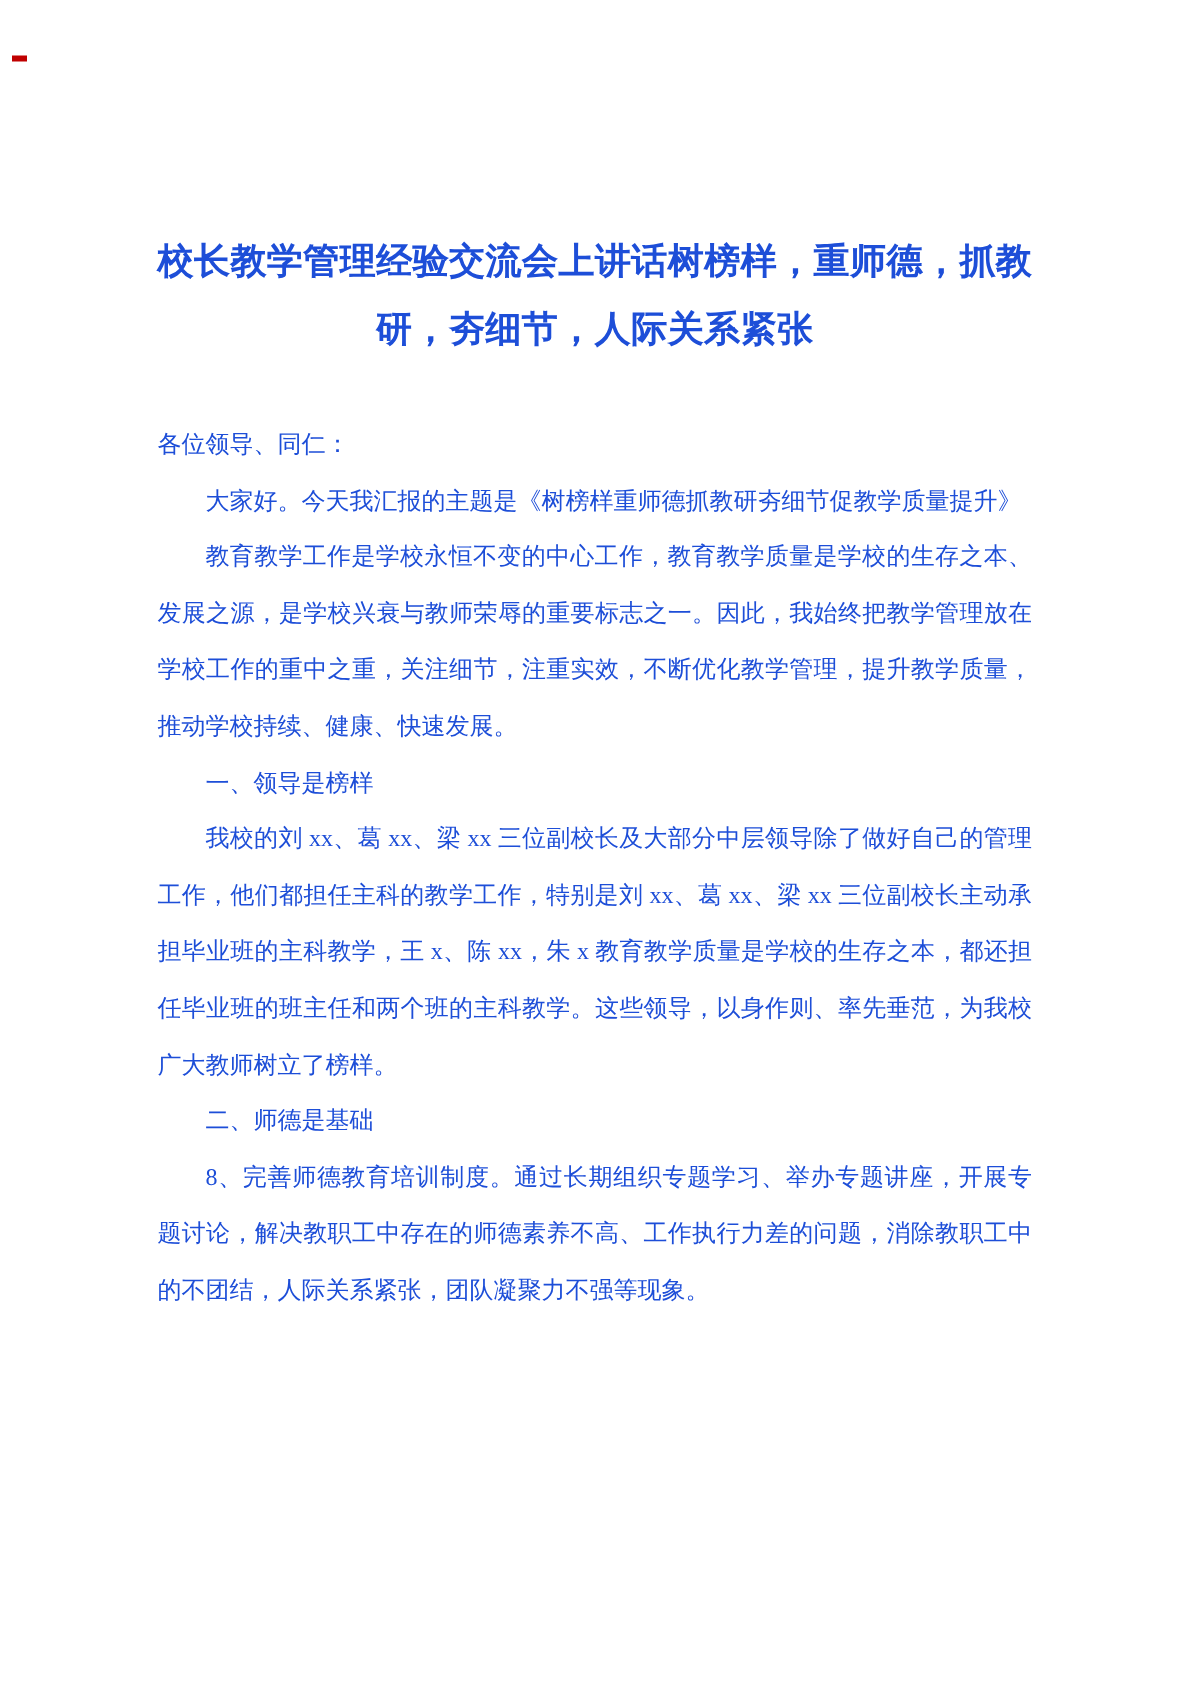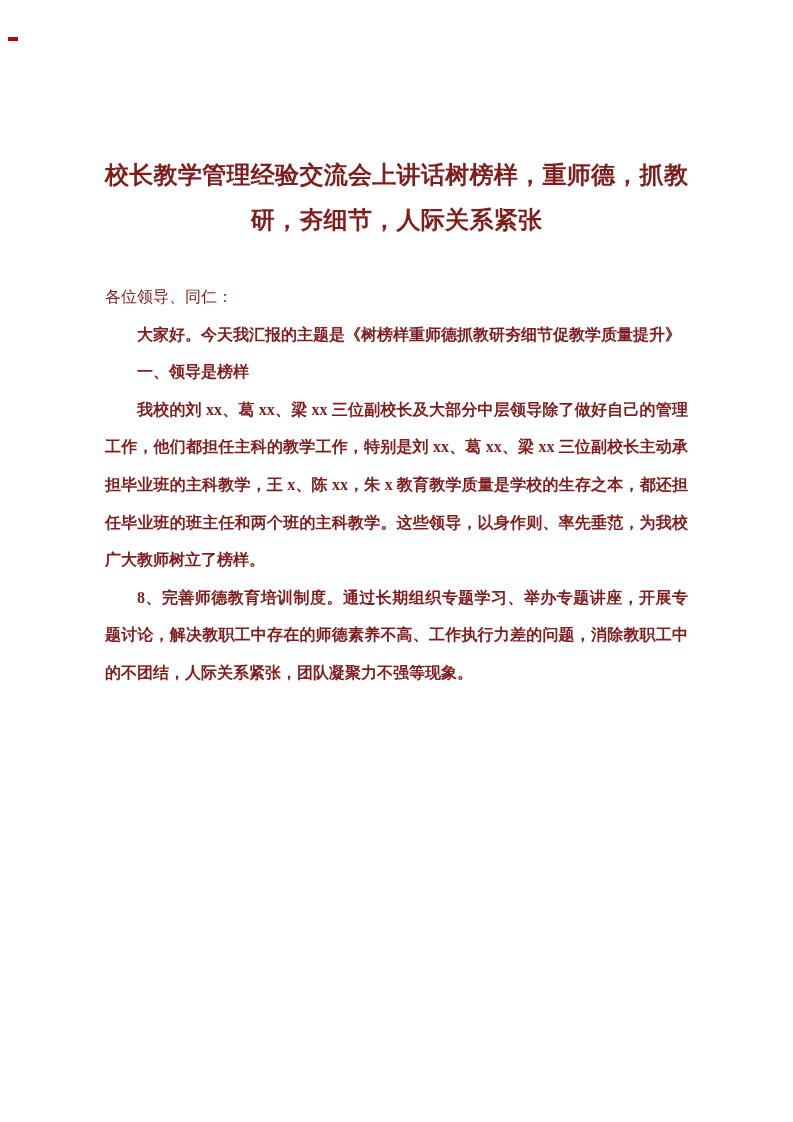--- a/index.html
+++ b/index.html
@@ -6,21 +6,21 @@
     margin: 0;
     padding: 0;
     background: #ffffff;
   }
   .page {
     position: relative;
     width: 793px;
     height: 1122px;
     background: #ffffff;
     overflow: hidden;
-    color: #7f1d1d;
+    color: #1d4ed8;
     font-family: "Liberation Serif", serif;
   }
   .revision-mark {
     position: absolute;
     left: 8px;
     top: 37px;
     width: 10px;
     height: 4px;
     background: #c00000;
   }
@@ -47,43 +47,44 @@
     line-height: 37.6px;
     text-align: justify;
     text-justify: inter-ideograph;
   }
   .body-text p {
     margin: 0;
     padding: 0;
   }
   .para-indent {
     text-indent: 2em;
-    font-weight: bold;
   }
   .para-plain {
     text-indent: 0;
   }
   .para-heading {
     text-indent: 2em;
     font-family: "Liberation Sans", sans-serif;
-    font-weight: bold;
+    font-weight: normal;
     text-align: left;
   }
 </style>
 </head>
 <body>
 
 <div class="page">
   <div class="revision-mark"></div>
   <div class="doc">
     <div class="title">
       <div class="title-line">校长教学管理经验交流会上讲话树榜样，重师德，抓教</div>
       <div class="title-line">研，夯细节，人际关系紧张</div>
     </div>
     <div class="body-text" id="body-text">
         <p class="para-plain">各位领导、同仁：</p>
         <p class="para-indent">大家好。今天我汇报的主题是《树榜样重师德抓教研夯细节促教学质量提升》</p>
+        <p class="para-indent">教育教学工作是学校永恒不变的中心工作，教育教学质量是学校的生存之本、发展之源，是学校兴衰与教师荣辱的重要标志之一。因此，我始终把教学管理放在学校工作的重中之重，关注细节，注重实效，不断优化教学管理，提升教学质量，推动学校持续、健康、快速发展。</p>
         <p class="para-heading">一、领导是榜样</p>
         <p class="para-indent">我校的刘 xx、葛 xx、梁 xx 三位副校长及大部分中层领导除了做好自己的管理工作，他们都担任主科的教学工作，特别是刘 xx、葛 xx、梁 xx 三位副校长主动承担毕业班的主科教学，王 x、陈 xx，朱 x 教育教学质量是学校的生存之本，都还担任毕业班的班主任和两个班的主科教学。这些领导，以身作则、率先垂范，为我校广大教师树立了榜样。</p>
+        <p class="para-heading">二、师德是基础</p>
         <p class="para-indent">8、完善师德教育培训制度。通过长期组织专题学习、举办专题讲座，开展专题讨论，解决教职工中存在的师德素养不高、工作执行力差的问题，消除教职工中的不团结，人际关系紧张，团队凝聚力不强等现象。</p>
       </div>
   </div>
 </div>
 
 </body></html>

